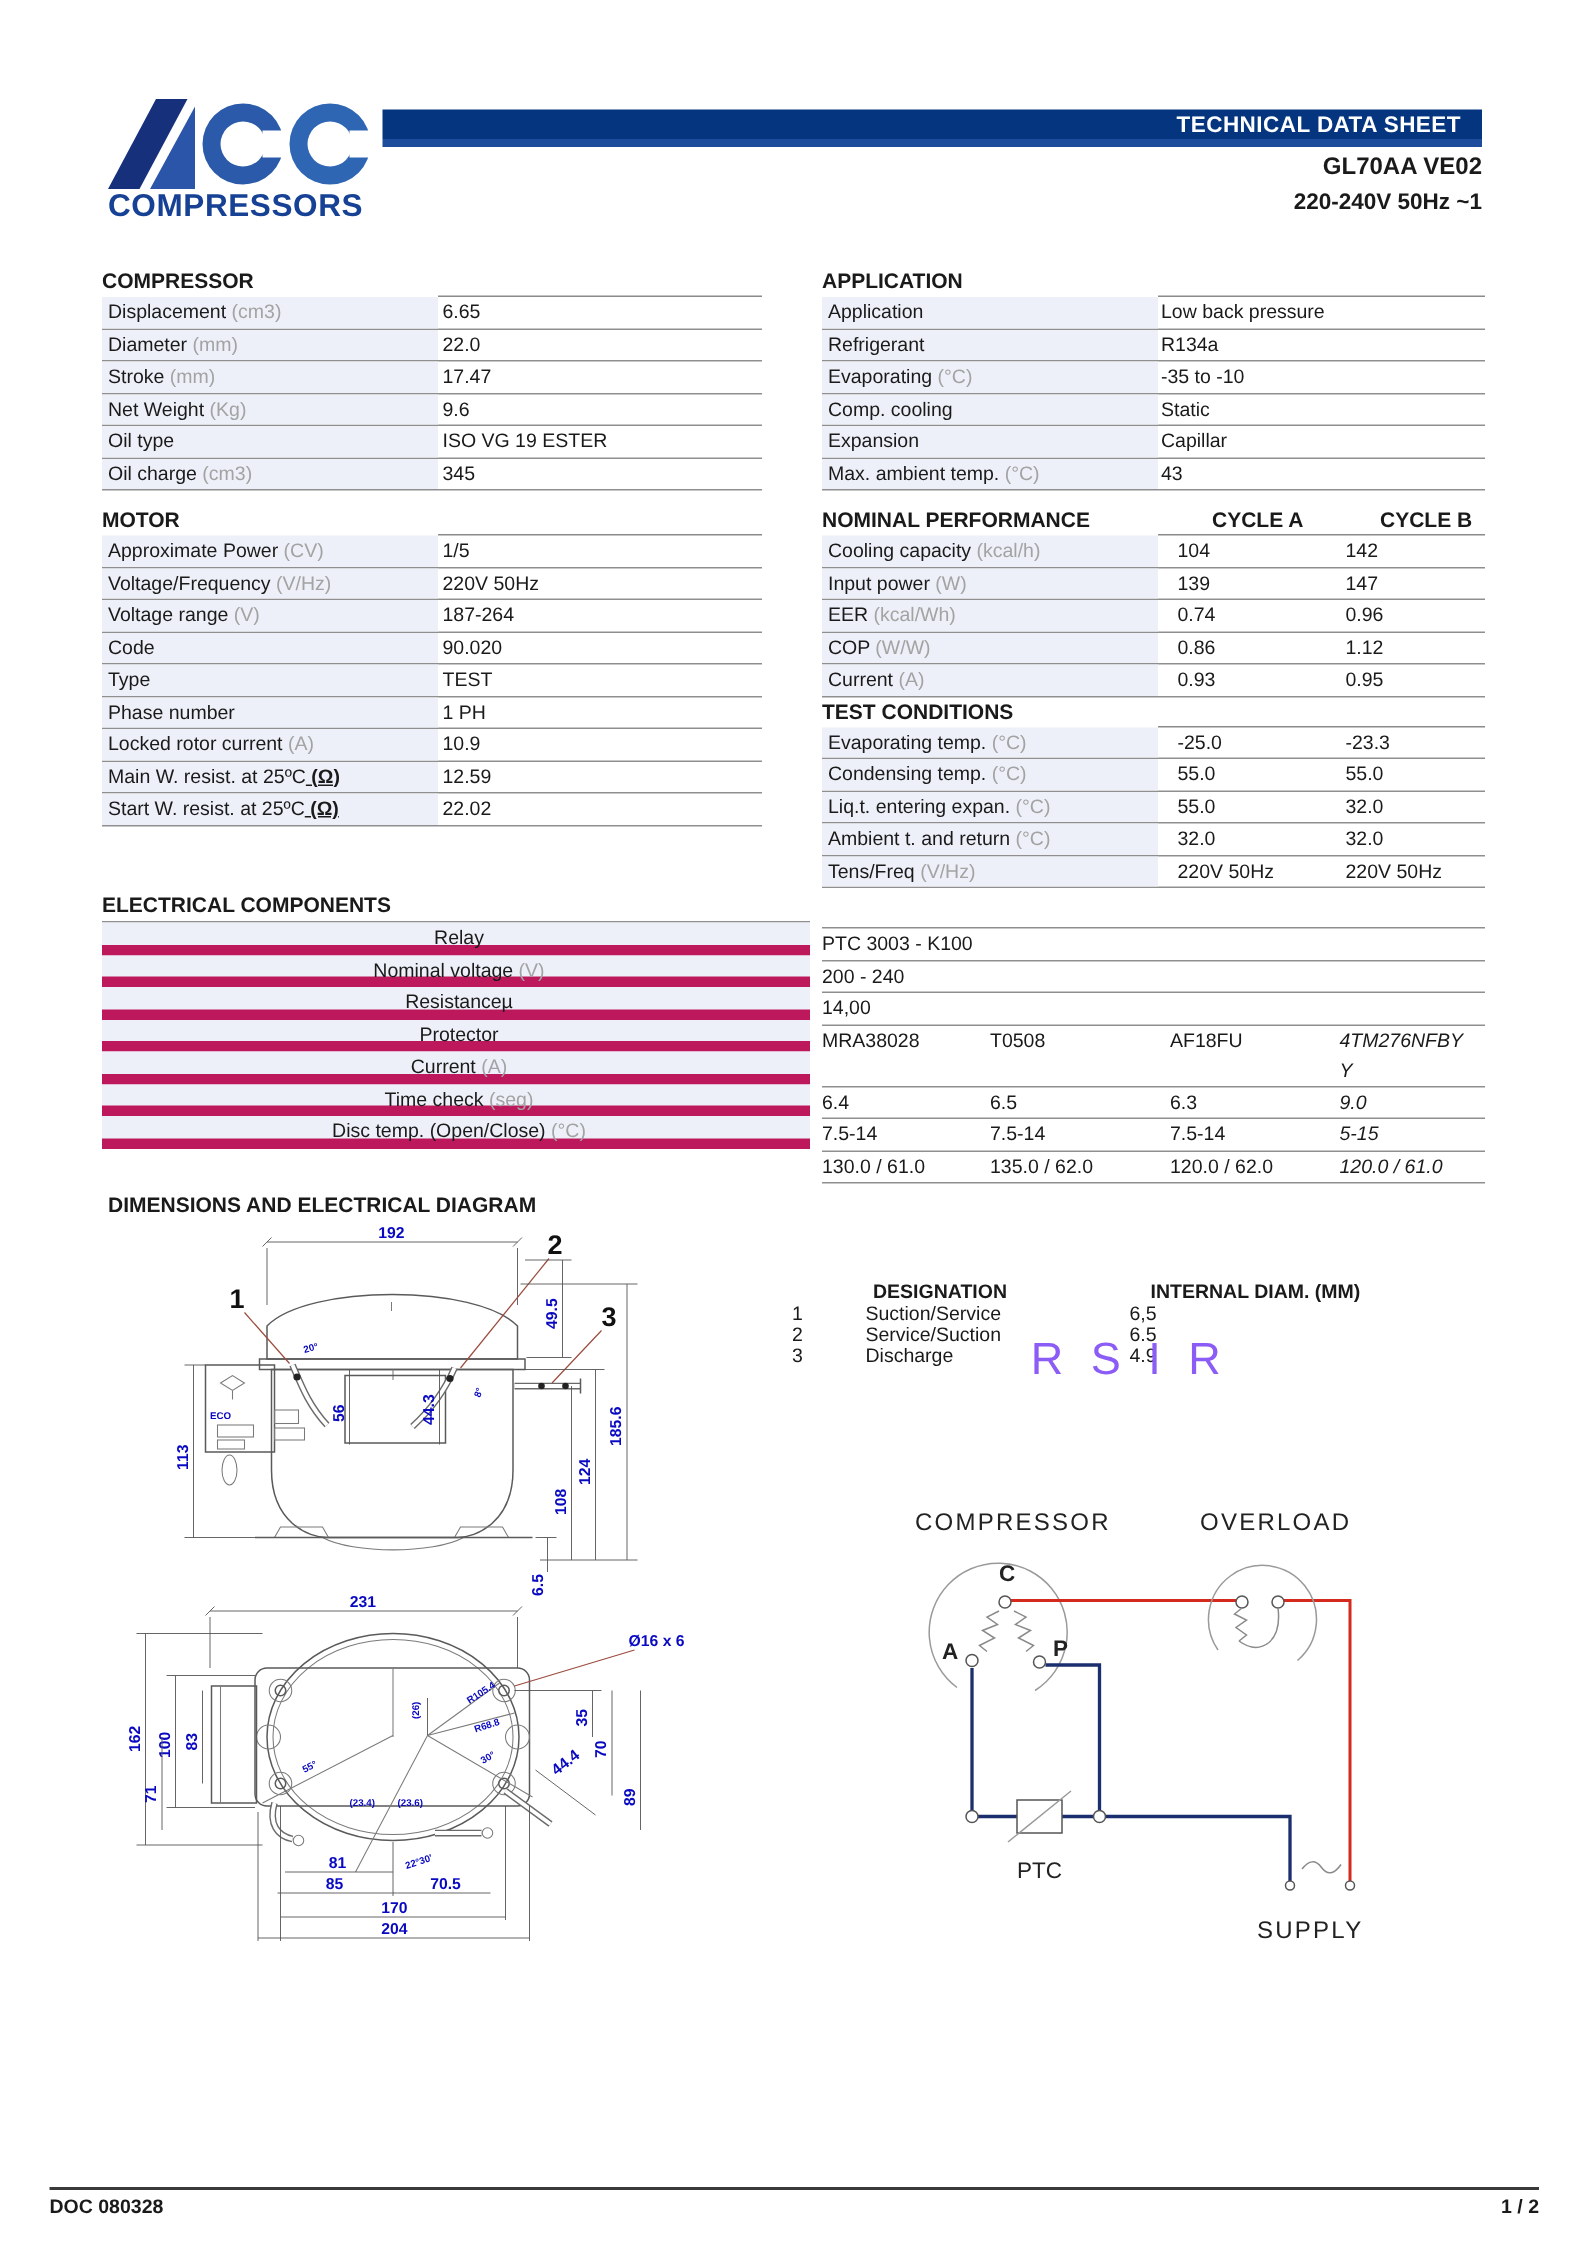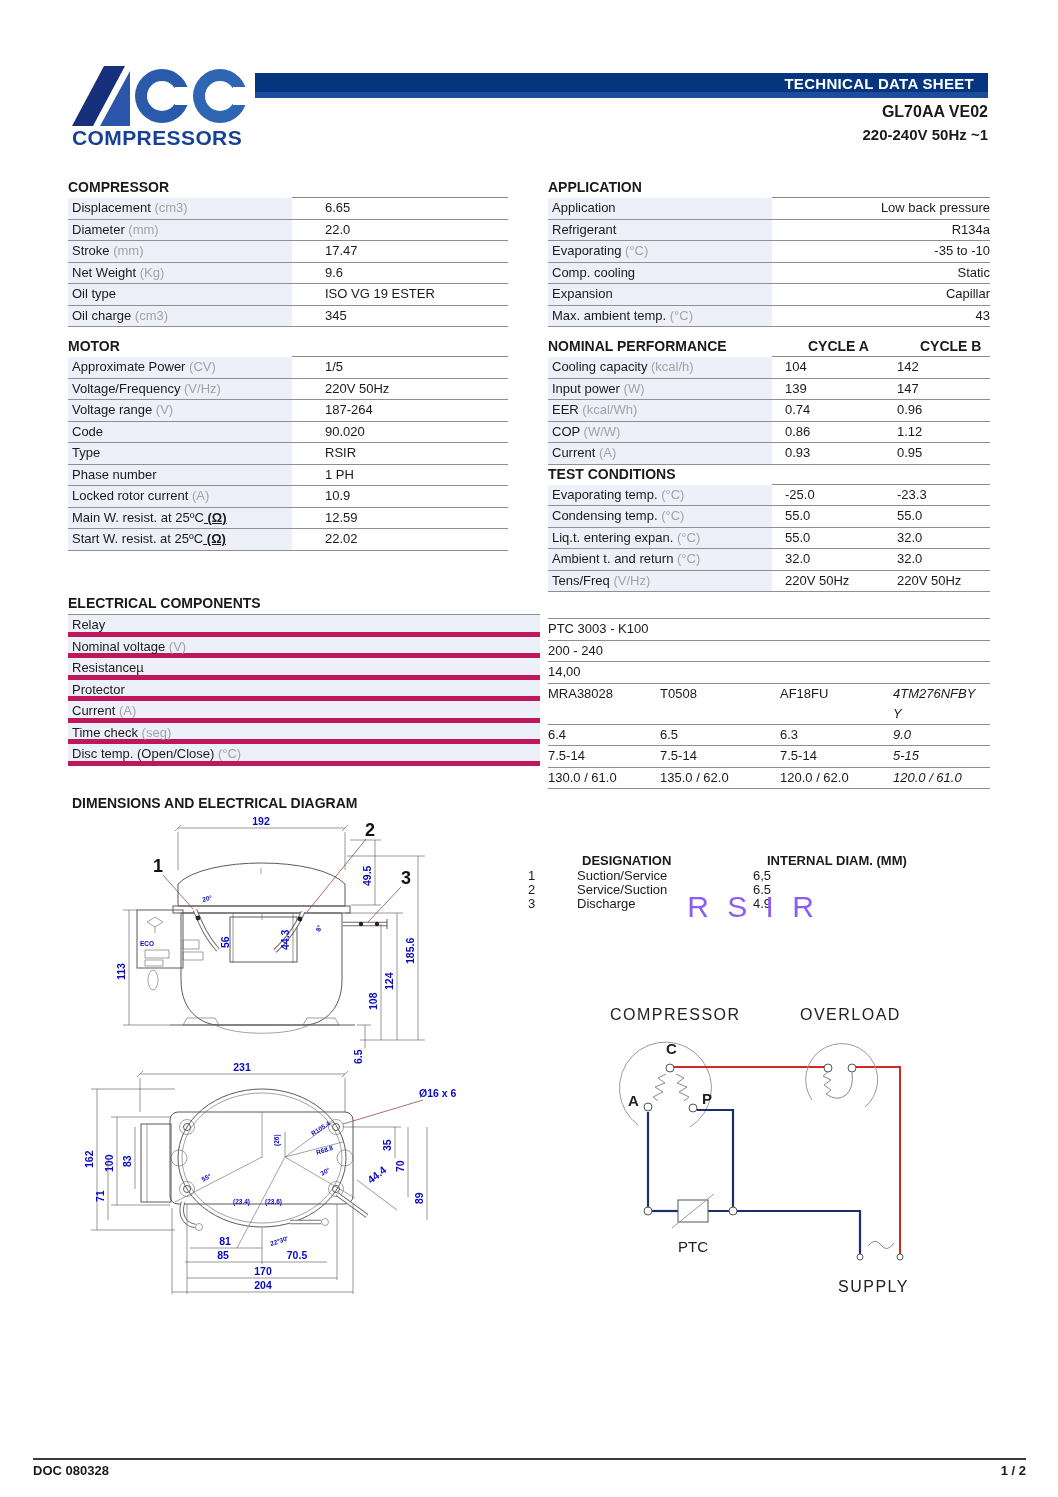--- a/index.html
+++ b/index.html
@@ -22,43 +22,43 @@
   .col-left{left:68px;width:440px;}
   .col-right{left:548px;width:442px;}
   .sec{margin:0;}
   .sec + .sec{margin-top:10px;}
   .sec-title{position:relative;height:20px;line-height:18px;font-size:14px;font-weight:bold;}
   .sec-title::after{content:"";position:absolute;left:224px;right:0;bottom:0;height:1px;background:#8a8a8a;}
   .kv-row{display:flex;height:21.5px;box-sizing:border-box;border-bottom:1px solid #8f8f8f;
           font-size:13px;line-height:20px;}
   .kv-label{width:224px;background:#edf0f8;padding-left:4px;box-sizing:border-box;
             white-space:nowrap;overflow:hidden;}
-  .kv-value{flex:1;padding-left:33px;white-space:nowrap;}
-  .col-right .kv-value{padding-left:13px;text-align:right;}
+  .kv-value{flex:1;padding-left:3px;white-space:nowrap;}
+  .col-right .kv-value{padding-left:2px;}
   .unit{color:#a3a3a3;}
   .unit.dark{color:#1a1a1a;font-weight:bold;text-decoration:underline;}
   
   .perf-head{position:relative;height:20px;line-height:18px;font-size:14px;font-weight:bold;display:flex;}
   .perf-head::after{content:"";position:absolute;left:224px;right:0;bottom:0;height:1px;background:#8a8a8a;}
   .perf-head .ph-title{width:260px;}
   .perf-head .ph-a{width:112px;}
   .perf-head .ph-b{flex:1;}
   .perf-row{display:flex;height:21.5px;box-sizing:border-box;border-bottom:1px solid #8f8f8f;
             font-size:13px;line-height:20px;}
   .perf-row .kv-label{width:224px;}
   .perf-row .pv-a{width:112px;margin-left:13px;white-space:nowrap;}
   .perf-row .pv-b{flex:1;white-space:nowrap;}
 
   
   .elec{position:absolute;left:68px;top:594px;width:924px;}
   .elec-title{height:20px;line-height:18px;font-size:14px;font-weight:bold;}
   .elec-body{position:relative;}
   .elec-labels{position:absolute;left:0;top:0;width:472px;border-top:1px solid #8f8f8f;}
-  .el-row{height:21.5px;box-sizing:border-box;border-bottom:5px solid #be185d;
-          background:#edf0f8;font-size:13px;line-height:20px;padding-left:4px;white-space:nowrap;}
+  .el-row{height:21.5px;box-sizing:border-box;border-bottom:7px solid #be185d;
+          background:#edf0f8;font-size:13px;line-height:20px;padding-left:4px;white-space:nowrap;text-align:center;}
   .elec-values{position:absolute;left:480px;top:4px;width:442px;border-top:1px solid #8f8f8f;}
   .ev-row{display:flex;box-sizing:border-box;border-bottom:1px solid #8f8f8f;
           font-size:13px;line-height:20px;min-height:21.5px;}
   .ev-row.tall{min-height:33px;}
   .ev-cell{overflow-wrap:anywhere;padding-right:6px;box-sizing:border-box;}
   .ev-c0{width:112px;}.ev-c1{width:120px;}.ev-c2{width:113px;}.ev-c3{flex:1;font-style:italic;}
   .ev-wide{width:100%;}
 
   
   .dim-title{position:absolute;left:72px;top:795px;font-size:14px;font-weight:bold;}
@@ -160,21 +160,21 @@
           <div class="kv-row">
             <div class="kv-label"><span class="lbl">Voltage range</span><span class="unit"> (V)</span></div>
             <div class="kv-value">187-264</div>
           </div>
           <div class="kv-row">
             <div class="kv-label"><span class="lbl">Code</span></div>
             <div class="kv-value">90.020</div>
           </div>
           <div class="kv-row">
             <div class="kv-label"><span class="lbl">Type</span></div>
-            <div class="kv-value">RSIR</div>
+            <div class="kv-value">TEST</div>
           </div>
           <div class="kv-row">
             <div class="kv-label"><span class="lbl">Phase number</span></div>
             <div class="kv-value">1 PH</div>
           </div>
           <div class="kv-row">
             <div class="kv-label"><span class="lbl">Locked rotor current</span><span class="unit"> (A)</span></div>
             <div class="kv-value">10.9</div>
           </div>
           <div class="kv-row">

